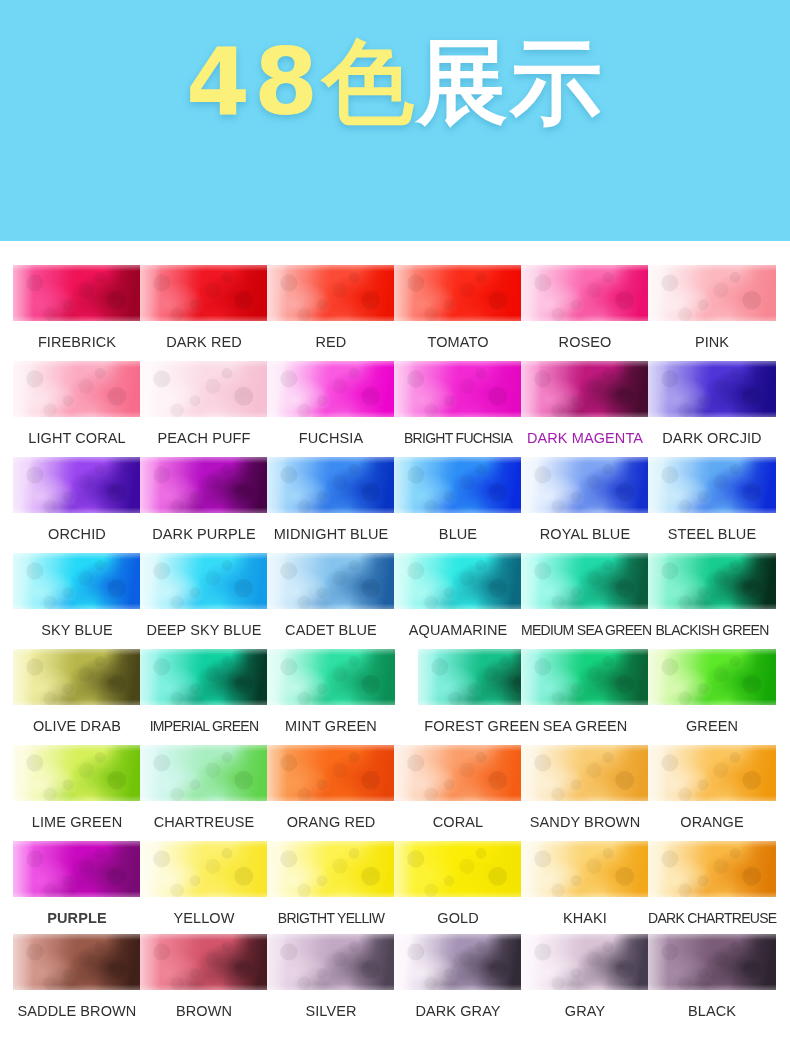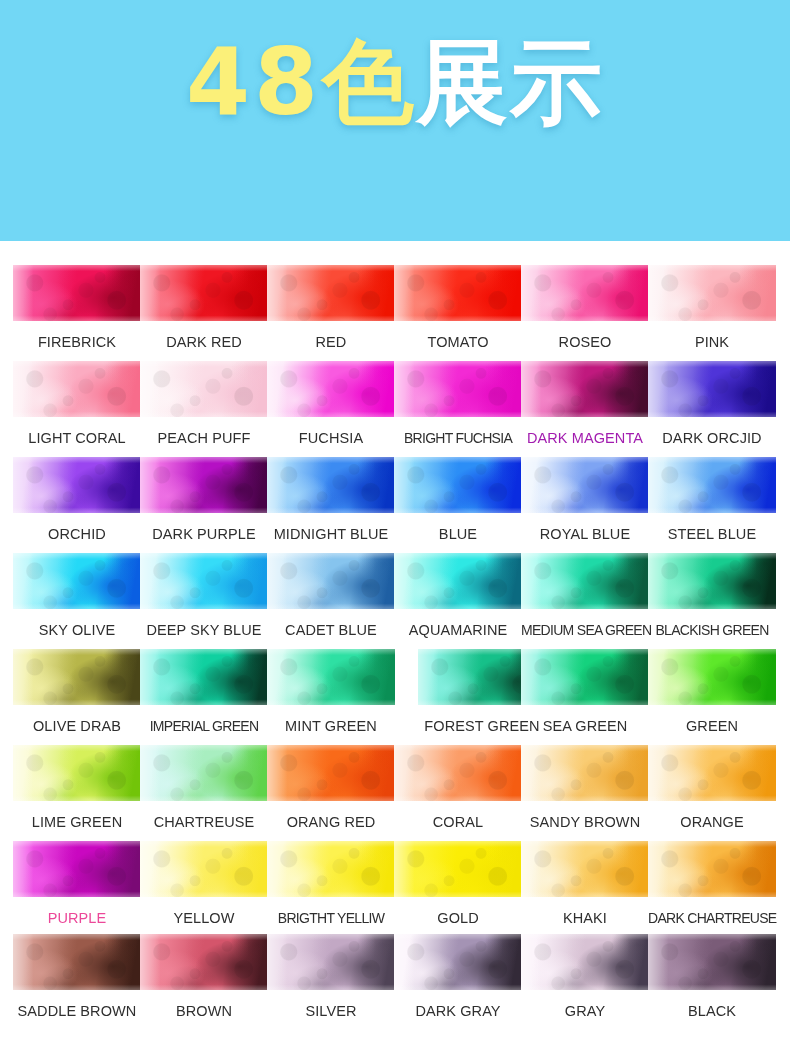--- a/index.html
+++ b/index.html
@@ -294,21 +294,21 @@
       </div>
       <div class="swatch-label" style="color: rgb(47, 47, 47);">STEEL BLUE</div>
     </div>
     <div class="swatch-cell" style="left: 13px; top: 312px;">
       <div class="swatch-chip">
         <div class="w-base" style="background: linear-gradient(100deg, rgb(181, 247, 251) 0%, rgb(181, 247, 251) 12%, rgb(36, 217, 247) 48%, rgb(36, 217, 247) 66%, rgb(10, 95, 226) 92%, rgb(10, 95, 226) 100%);"></div>
         <div class="w-blot" style="background: radial-gradient(46% 62% at 78% 58%, rgba(10, 95, 226, 0.8) 0%, rgba(10, 95, 226, 0.267) 52%, rgba(255, 255, 255, 0) 76%), radial-gradient(36% 78% at 60% 24%, rgba(36, 217, 247, 0.667) 0%, rgba(255, 255, 255, 0) 70%), radial-gradient(40% 60% at 22% 70%, rgba(181, 247, 251, 0.8) 0%, rgba(255, 255, 255, 0) 72%), radial-gradient(28% 44% at 40% 88%, rgba(10, 95, 226, 0.333) 0%, rgba(255, 255, 255, 0) 74%), radial-gradient(30% 50% at 92% 18%, rgba(10, 95, 226, 0.6) 0%, rgba(255, 255, 255, 0) 70%);"></div>
         <div class="w-edge" style="background: linear-gradient(to right, rgba(255, 255, 255, 0.55) 0%, rgba(255, 255, 255, 0) 16%), linear-gradient(rgba(255, 255, 255, 0.38) 0%, rgba(255, 255, 255, 0) 11%), linear-gradient(to top, rgba(255, 255, 255, 0.3) 0%, rgba(255, 255, 255, 0) 10%);"></div>
         <div class="w-grain"></div>
       </div>
-      <div class="swatch-label" style="color: rgb(47, 47, 47);">SKY OLIVE</div>
+      <div class="swatch-label" style="color: rgb(47, 47, 47);">SKY BLUE</div>
     </div>
     <div class="swatch-cell" style="left: 140px; top: 312px;">
       <div class="swatch-chip">
         <div class="w-base" style="background: linear-gradient(100deg, rgb(212, 248, 252) 0%, rgb(212, 248, 252) 12%, rgb(53, 220, 248) 48%, rgb(53, 220, 248) 66%, rgb(19, 156, 232) 92%, rgb(19, 156, 232) 100%);"></div>
         <div class="w-blot" style="background: radial-gradient(46% 62% at 78% 58%, rgba(19, 156, 232, 0.8) 0%, rgba(19, 156, 232, 0.267) 52%, rgba(255, 255, 255, 0) 76%), radial-gradient(36% 78% at 60% 24%, rgba(53, 220, 248, 0.667) 0%, rgba(255, 255, 255, 0) 70%), radial-gradient(40% 60% at 22% 70%, rgba(212, 248, 252, 0.8) 0%, rgba(255, 255, 255, 0) 72%), radial-gradient(28% 44% at 40% 88%, rgba(19, 156, 232, 0.333) 0%, rgba(255, 255, 255, 0) 74%), radial-gradient(30% 50% at 92% 18%, rgba(19, 156, 232, 0.6) 0%, rgba(255, 255, 255, 0) 70%);"></div>
         <div class="w-edge" style="background: linear-gradient(to right, rgba(255, 255, 255, 0.55) 0%, rgba(255, 255, 255, 0) 16%), linear-gradient(rgba(255, 255, 255, 0.38) 0%, rgba(255, 255, 255, 0) 11%), linear-gradient(to top, rgba(255, 255, 255, 0.3) 0%, rgba(255, 255, 255, 0) 10%);"></div>
         <div class="w-grain"></div>
       </div>
       <div class="swatch-label" style="color: rgb(47, 47, 47);">DEEP SKY BLUE</div>
     </div>
@@ -456,21 +456,21 @@
       </div>
       <div class="swatch-label" style="color: rgb(47, 47, 47);">ORANGE</div>
     </div>
     <div class="swatch-cell" style="left: 13px; top: 600px;">
       <div class="swatch-chip">
         <div class="w-base" style="background: linear-gradient(100deg, rgb(242, 90, 232) 0%, rgb(242, 90, 232) 12%, rgb(201, 8, 192) 48%, rgb(201, 8, 192) 66%, rgb(122, 10, 117) 92%, rgb(122, 10, 117) 100%);"></div>
         <div class="w-blot" style="background: radial-gradient(46% 62% at 78% 58%, rgba(122, 10, 117, 0.8) 0%, rgba(122, 10, 117, 0.267) 52%, rgba(255, 255, 255, 0) 76%), radial-gradient(36% 78% at 60% 24%, rgba(201, 8, 192, 0.667) 0%, rgba(255, 255, 255, 0) 70%), radial-gradient(40% 60% at 22% 70%, rgba(242, 90, 232, 0.8) 0%, rgba(255, 255, 255, 0) 72%), radial-gradient(28% 44% at 40% 88%, rgba(122, 10, 117, 0.333) 0%, rgba(255, 255, 255, 0) 74%), radial-gradient(30% 50% at 92% 18%, rgba(122, 10, 117, 0.6) 0%, rgba(255, 255, 255, 0) 70%);"></div>
         <div class="w-edge" style="background: linear-gradient(to right, rgba(255, 255, 255, 0.55) 0%, rgba(255, 255, 255, 0) 16%), linear-gradient(rgba(255, 255, 255, 0.38) 0%, rgba(255, 255, 255, 0) 11%), linear-gradient(to top, rgba(255, 255, 255, 0.3) 0%, rgba(255, 255, 255, 0) 10%);"></div>
         <div class="w-grain"></div>
       </div>
-      <div class="swatch-label" style="color: #ec4899;">PURPLE</div>
+      <div class="swatch-label" style="color: #404040; font-weight: bold;">PURPLE</div>
     </div>
     <div class="swatch-cell" style="left: 140px; top: 600px;">
       <div class="swatch-chip">
         <div class="w-base" style="background: linear-gradient(100deg, rgb(254, 252, 226) 0%, rgb(254, 252, 226) 12%, rgb(252, 240, 108) 48%, rgb(252, 240, 108) 66%, rgb(249, 230, 43) 92%, rgb(249, 230, 43) 100%);"></div>
         <div class="w-blot" style="background: radial-gradient(46% 62% at 78% 58%, rgba(249, 230, 43, 0.8) 0%, rgba(249, 230, 43, 0.267) 52%, rgba(255, 255, 255, 0) 76%), radial-gradient(36% 78% at 60% 24%, rgba(252, 240, 108, 0.667) 0%, rgba(255, 255, 255, 0) 70%), radial-gradient(40% 60% at 22% 70%, rgba(254, 252, 226, 0.8) 0%, rgba(255, 255, 255, 0) 72%), radial-gradient(28% 44% at 40% 88%, rgba(249, 230, 43, 0.333) 0%, rgba(255, 255, 255, 0) 74%), radial-gradient(30% 50% at 92% 18%, rgba(249, 230, 43, 0.6) 0%, rgba(255, 255, 255, 0) 70%);"></div>
         <div class="w-edge" style="background: linear-gradient(to right, rgba(255, 255, 255, 0.55) 0%, rgba(255, 255, 255, 0) 16%), linear-gradient(rgba(255, 255, 255, 0.38) 0%, rgba(255, 255, 255, 0) 11%), linear-gradient(to top, rgba(255, 255, 255, 0.3) 0%, rgba(255, 255, 255, 0) 10%);"></div>
         <div class="w-grain"></div>
       </div>
       <div class="swatch-label" style="color: rgb(47, 47, 47);">YELLOW</div>
     </div>

